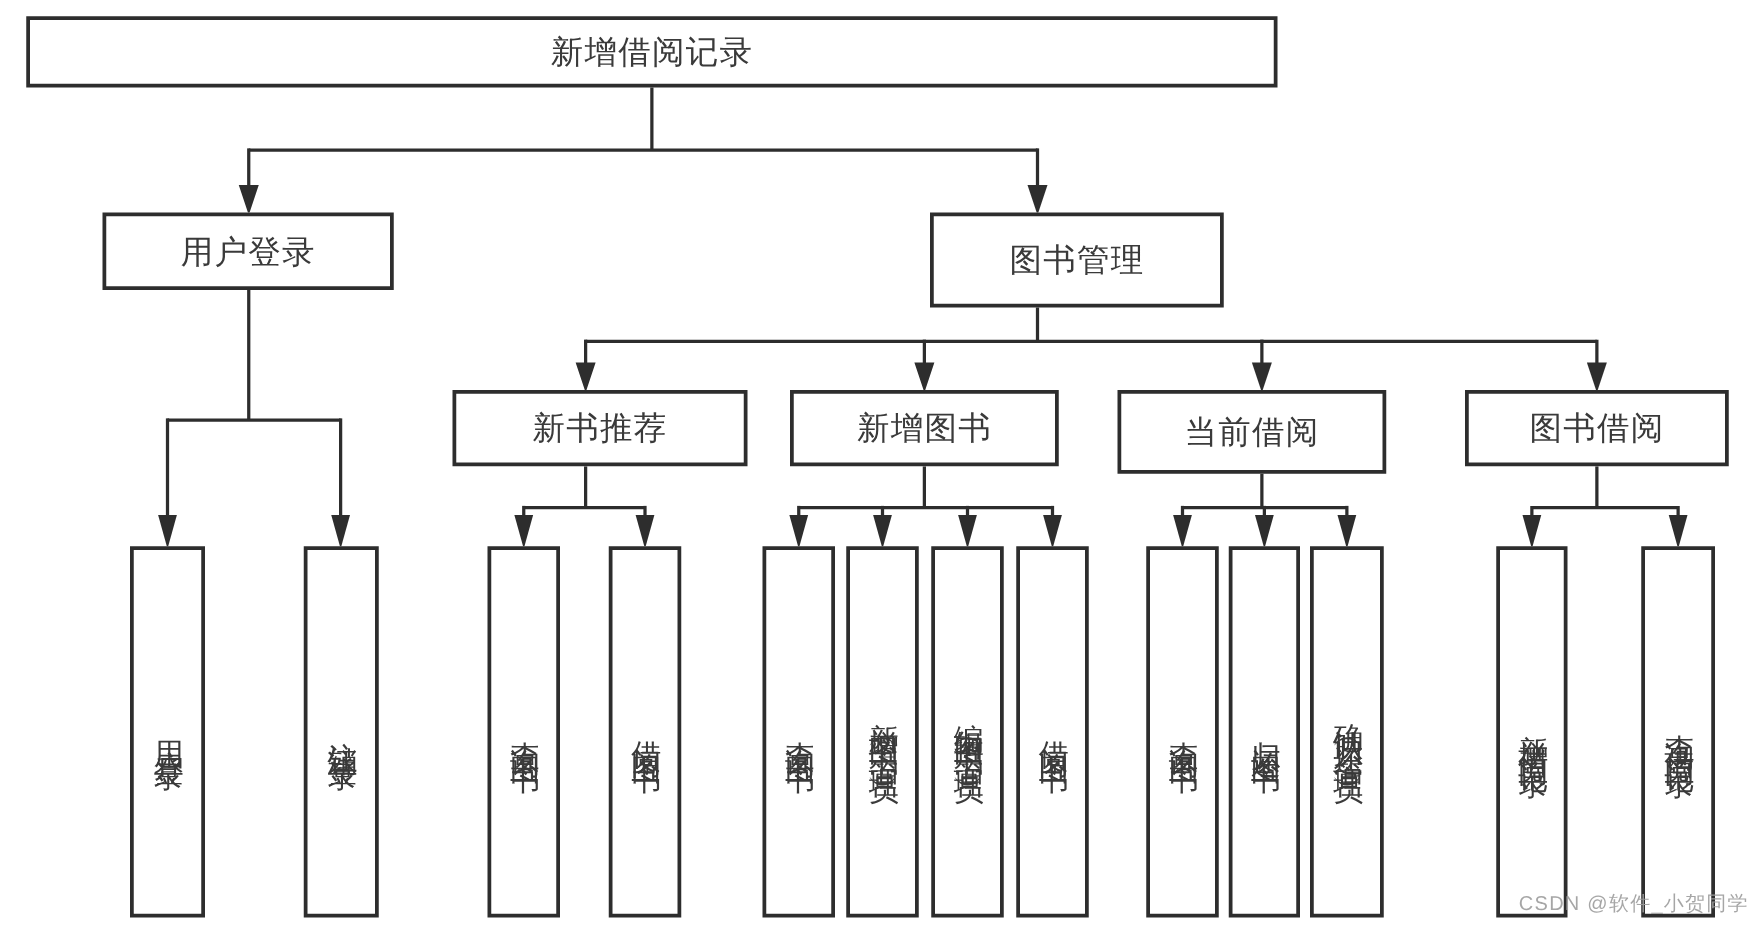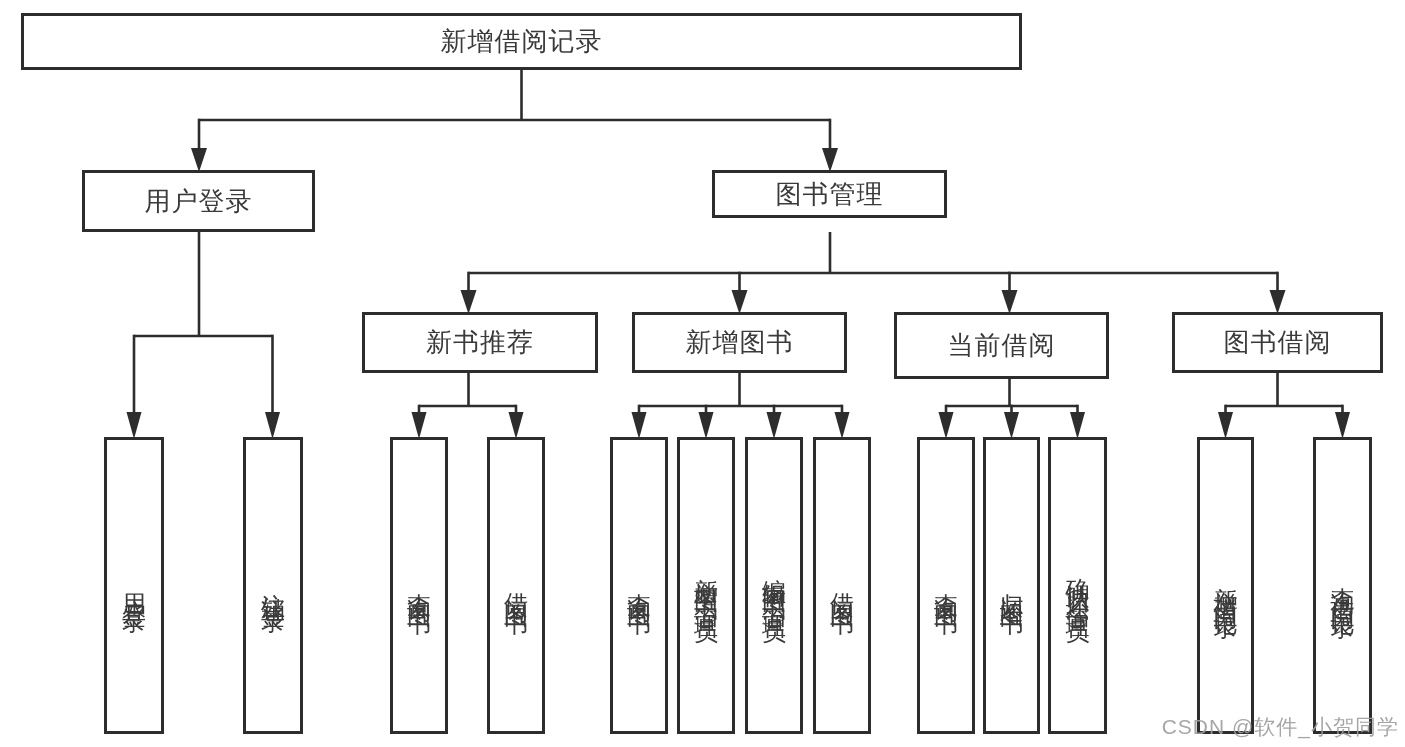--- a/index.html
+++ b/index.html
@@ -12,21 +12,21 @@
     display:flex;align-items:center;justify-content:center;
     color:#3a3a3a;
   }
   .box.h span{font-size:26px;letter-spacing:1px;white-space:nowrap;}
   .box.v span{
     writing-mode:vertical-rl;text-orientation:mixed;
     font-size:24px;letter-spacing:6px;line-height:1;white-space:nowrap;
   }
   #watermark{
     position:absolute;right:6px;top:713px;z-index:5;
-    font-size:21px;color:rgba(158,158,158,0.92);
+    font-size:16px;color:rgba(158,158,158,0.92);
     letter-spacing:1px;white-space:nowrap;
   }
 </style>
 </head>
 <body>
 
 <div id="stage">
 
   <svg id="wires" viewBox="0 0 1405 747" xmlns="http://www.w3.org/2000/svg">
     <g stroke="#2d2d2d" stroke-width="2.6" fill="none">
@@ -94,21 +94,21 @@
     </g>
   </svg>
 
   <div class="box h" style="left:21px;top:13px;width:1001px;height:57px">
     <span>新增借阅记录</span>
   </div>
 
   <div class="box h" style="left:82px;top:170px;width:233px;height:62px">
     <span>用户登录</span>
   </div>
-  <div class="box h" style="left:712px;top:170px;width:235px;height:48px">
+  <div class="box h" style="left:744px;top:170px;width:235px;height:76px">
     <span>图书管理</span>
   </div>
 
   <div class="box h" style="left:362px;top:312px;width:236px;height:61px">
     <span>新书推荐</span>
   </div>
   <div class="box h" style="left:632px;top:312px;width:215px;height:61px">
     <span>新增图书</span>
   </div>
   <div class="box h" style="left:894px;top:312px;width:215px;height:67px">

